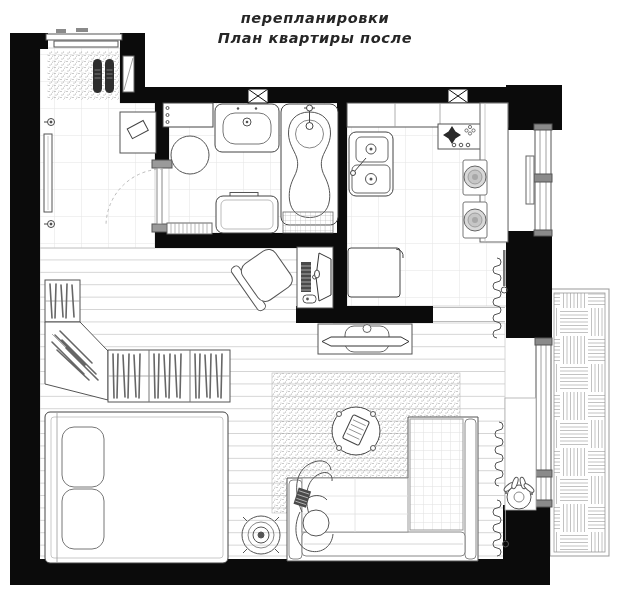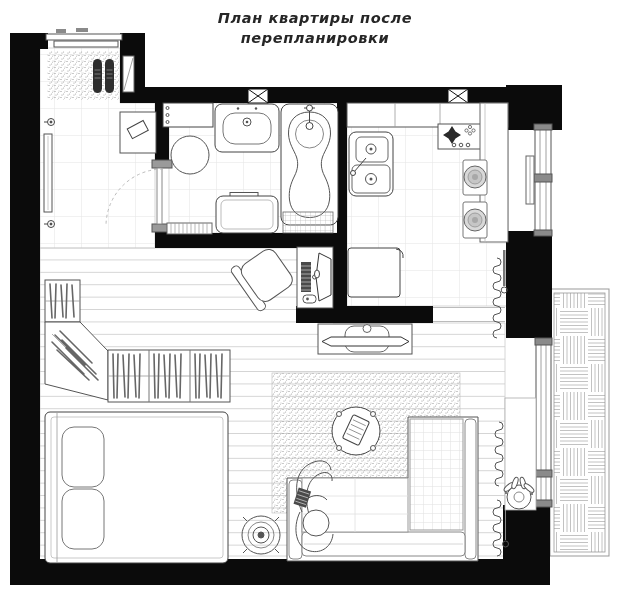--- a/index.html
+++ b/index.html
@@ -363,17 +363,17 @@
   <ellipse cx="515" cy="483" rx="6" ry="2.4" transform="rotate(-70 515 483)"></ellipse>
   <ellipse cx="523" cy="483" rx="6" ry="2.4" transform="rotate(-105 523 483)"></ellipse>
   <ellipse cx="529" cy="488" rx="6" ry="2.4" transform="rotate(-140 529 488)"></ellipse>
   <circle cx="506" cy="493" r="1" fill="#555555" stroke="none"></circle>
   <circle cx="532" cy="494" r="1" fill="#555555" stroke="none"></circle>
 </g>
 
 </svg>
 
 <div class="plan-title">
+  <div>перепланировки</div>
   <div>План квартиры после</div>
-  <div>перепланировки</div>
 </div>
 
 </div>
 
 </body></html>

